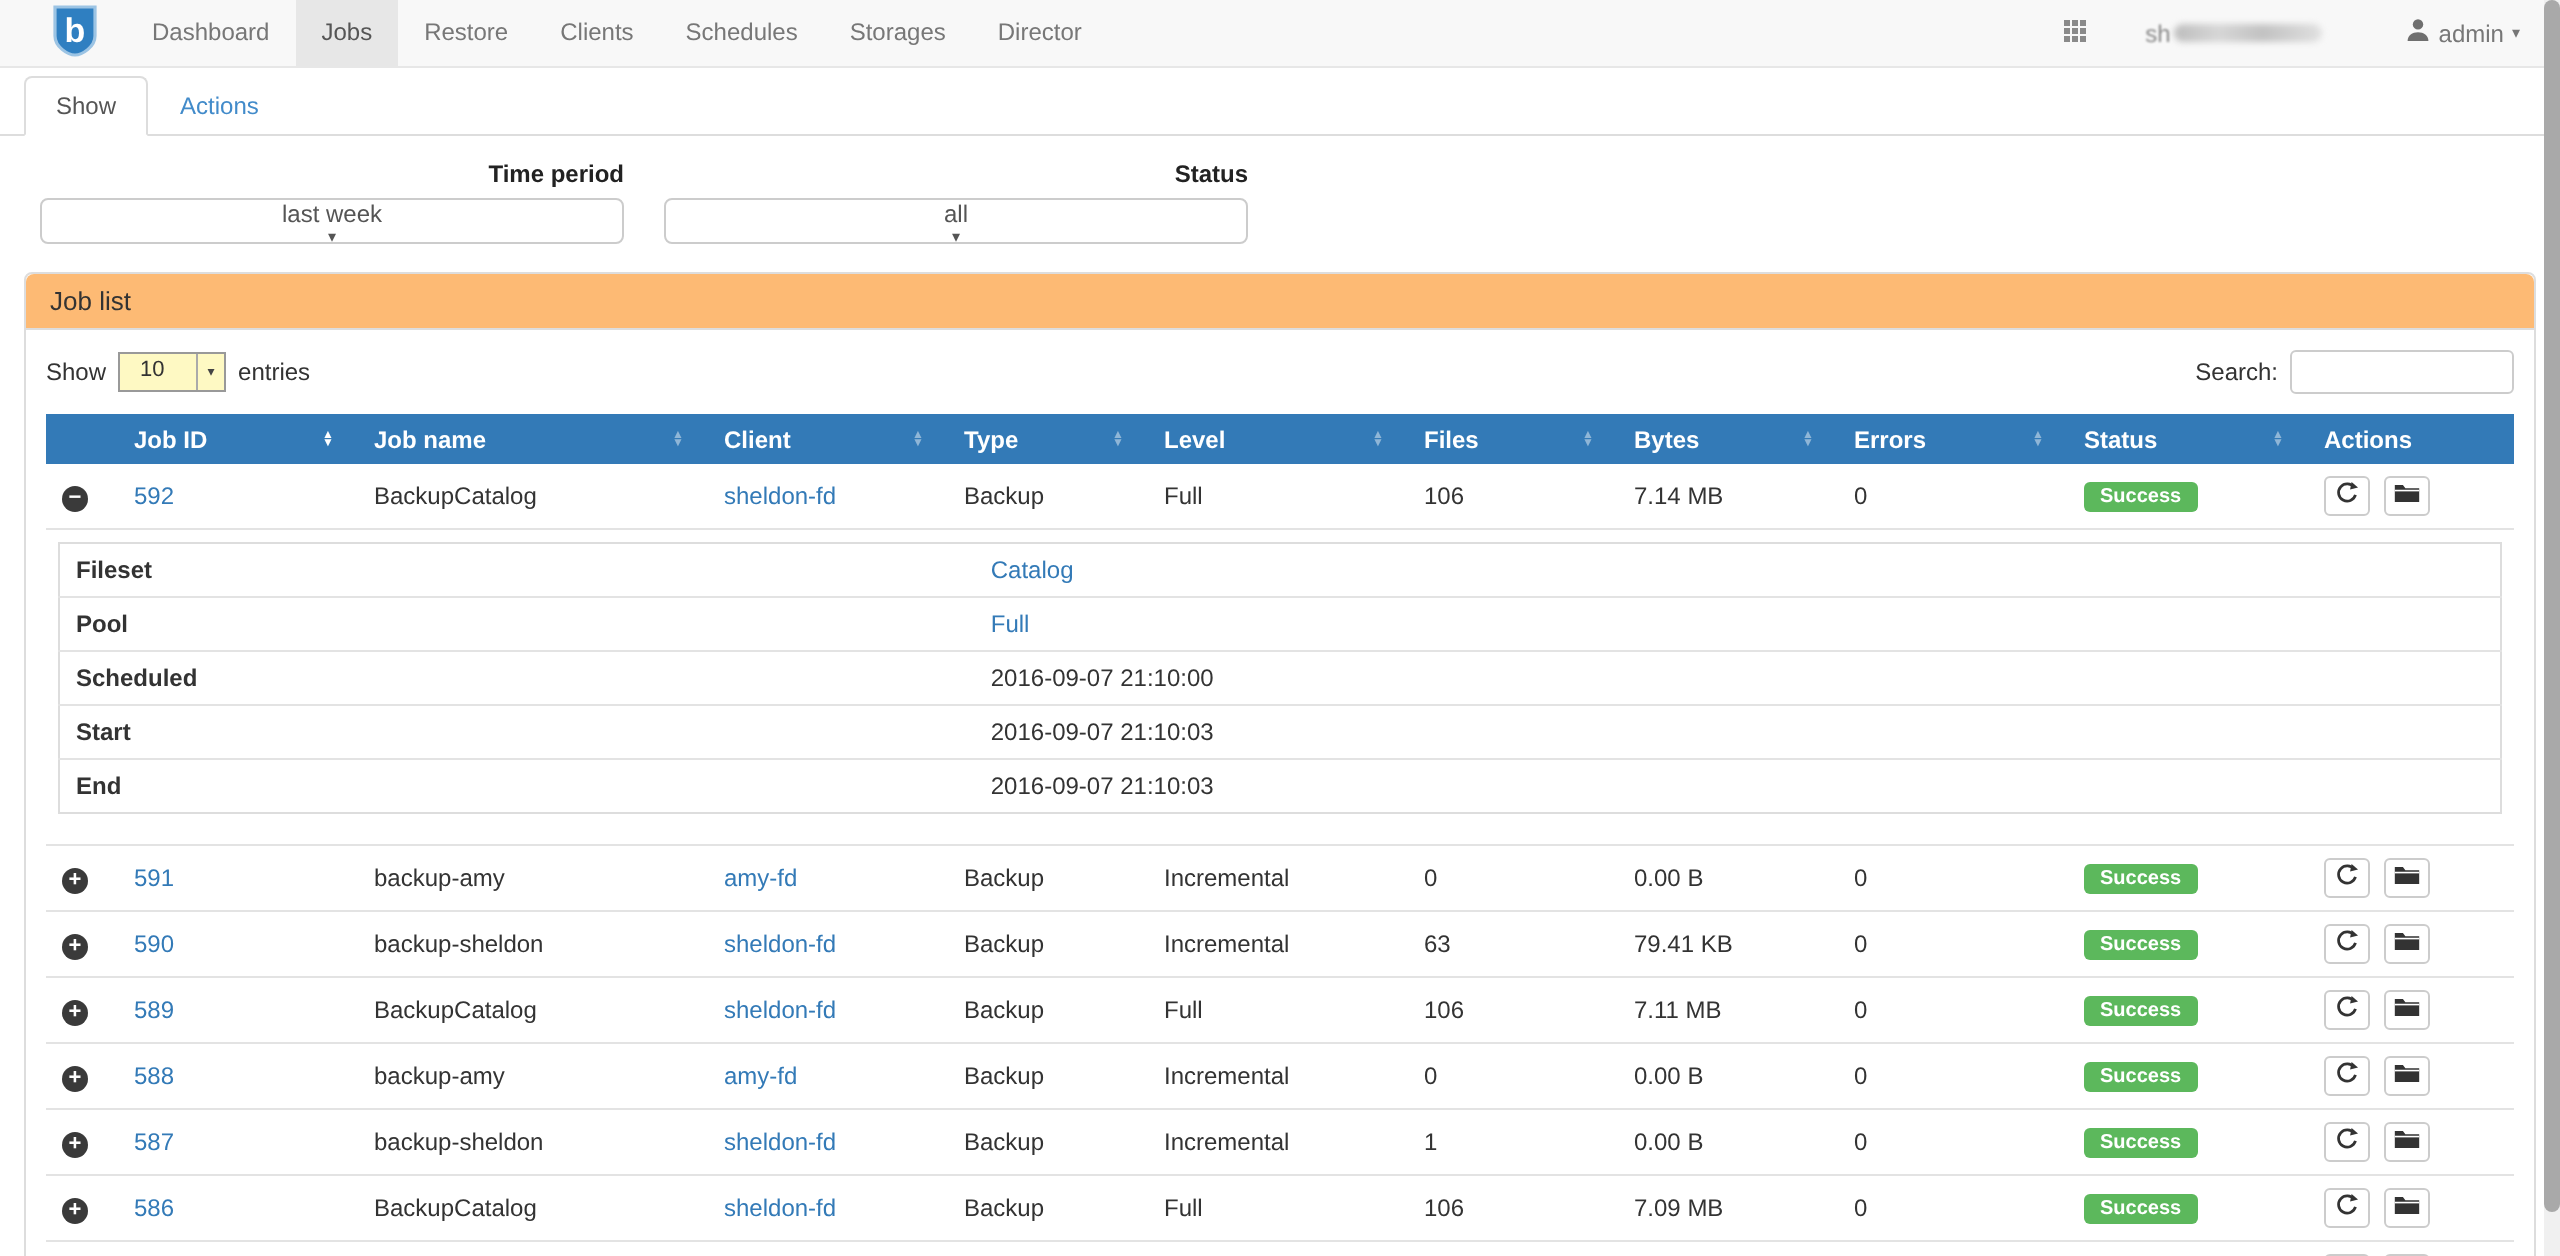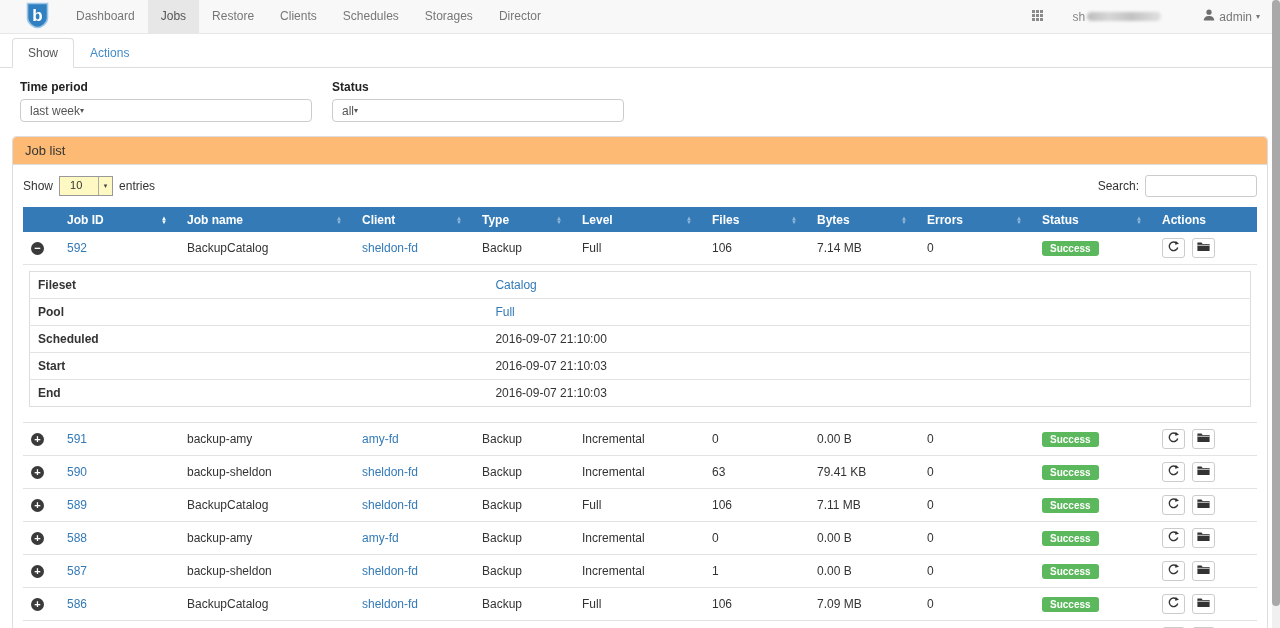--- a/index.html
+++ b/index.html
@@ -23,23 +23,23 @@
 
   
   .tabbar { height:34px; border-bottom:1px solid #ddd; padding-left:12px; display:flex; align-items:flex-end; background:#fff; }
   .tab { padding:7px 15px; margin-bottom:-1px; cursor:pointer; border:1px solid transparent; border-radius:4px 4px 0 0; }
   .tab.active { background:#fff; border-color:#ddd; border-bottom-color:#fff; color:#555; }
   .tab.inactive { color:#428bca; }
 
   
   .filters { padding:12px 20px 0; display:flex; gap:20px; }
   .filter-group { width:292px; }
-  .filter-group label { display:block; font-weight:bold; color:#222; margin-bottom:5px; }
+  .filter-group label { display:block; font-weight:bold; color:#222; margin-bottom:5px;text-align:right; }
   .selectbox { height:23px; border:1px solid #ccc; border-radius:4px; background:#fff; display:flex;
-               align-items:center; justify-content:flex-start; padding:0 9px; color:#555; cursor:pointer; }
+               align-items:center; justify-content:flex-start; padding:0 9px; color:#555; cursor:pointer;flex-direction:column; }
   .selectbox .sel-caret { font-size:8px; color:#555; }
 
   
   .panel { margin:14px 12px 0; border:1px solid #ddd; border-radius:4px 4px 0 0; }
   .panel-heading { background:#fdba74; border-bottom:1px solid #ddd; padding:6px 12px; color:#333; font-size:13px; border-radius:4px 4px 0 0; }
   .panel-body { padding:8px 10px 0; }
 
   
   .table-controls { display:flex; justify-content:space-between; align-items:center; margin:2px 0 10px; }
   .length-ctl { display:flex; align-items:center; gap:6px; color:#333; }

